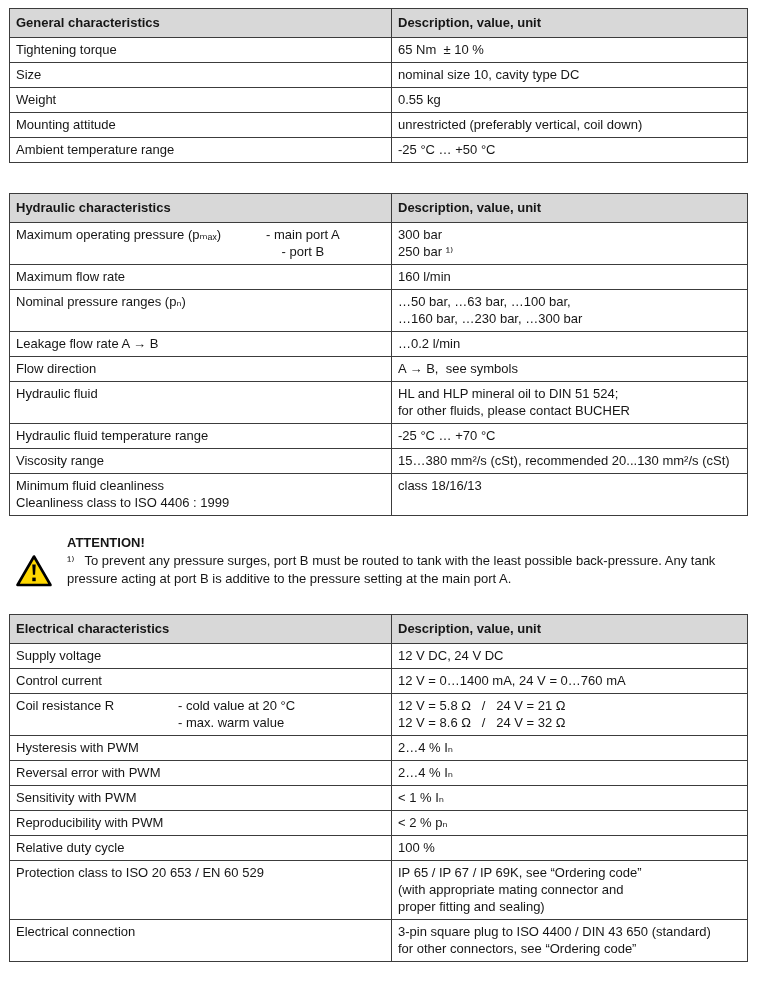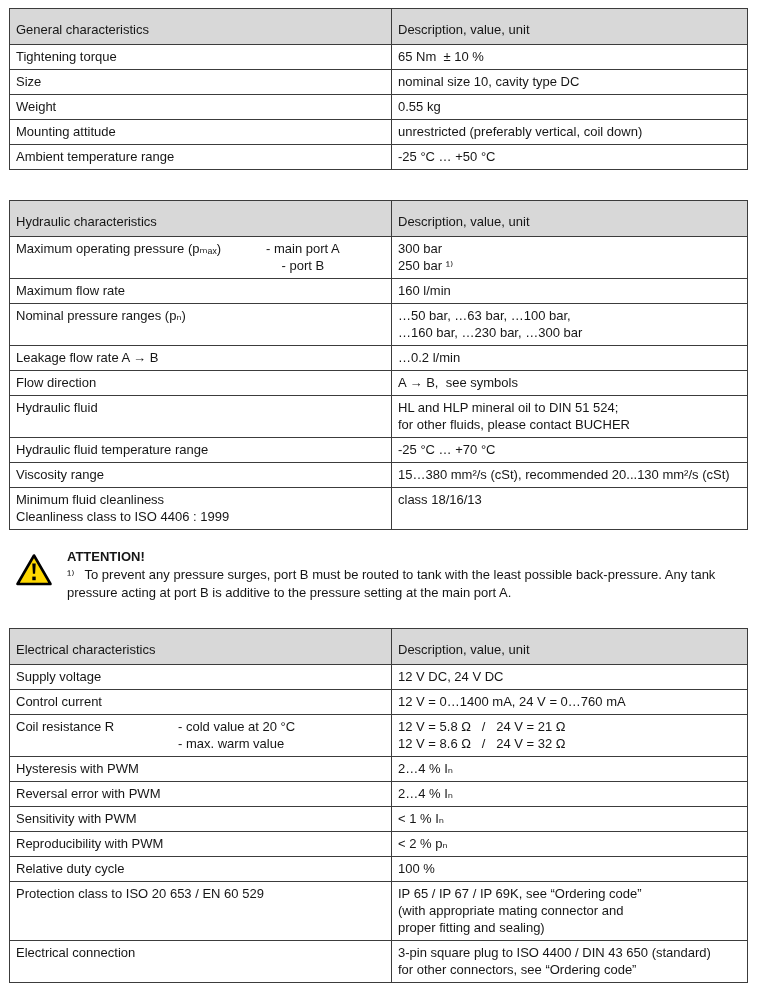--- a/index.html
+++ b/index.html
@@ -15,34 +15,34 @@
   table.char { width: 100%; border-collapse: collapse; table-layout: fixed; }
   table.char td {
     border: 1px solid #3c3c3c;
     vertical-align: top;
     padding: 3px 6px 4px 6px;
     line-height: 17px;
   }
   table.char td div { white-space: pre-wrap; }
   table.char tr.hdr td {
     background: #d8d8d8;
-    font-weight: normal;
-    padding-top: 12px;
+    font-weight: bold;
+    padding-top: 5px;
     padding-bottom: 6px;
   }
   td.c-label { width: 369px; position: relative; }
   .note { position: absolute; top: 3px; }
   .t-hydraulic .note { left: 256px; text-align: center; }
   .t-electrical .note { left: 168px; }
 
   .gap-a { height: 30px; }
   .gap-b { height: 18px; }
   .gap-c { height: 26px; }
 
-  .attention { display: flex; align-items: flex-start; margin-left: 6px; width: 726px; }
+  .attention { display: flex; align-items: flex-end; margin-left: 6px; width: 726px; }
   .attn-icon { flex: 0 0 auto; margin-top: 5px; }
   .attn-text { margin-left: 14px; line-height: 18px; }
   .attn-title { font-weight: bold; }
   .marker { padding-right: 10px; }
 </style>
 </head>
 <body>
 
 <div class="page">
 

